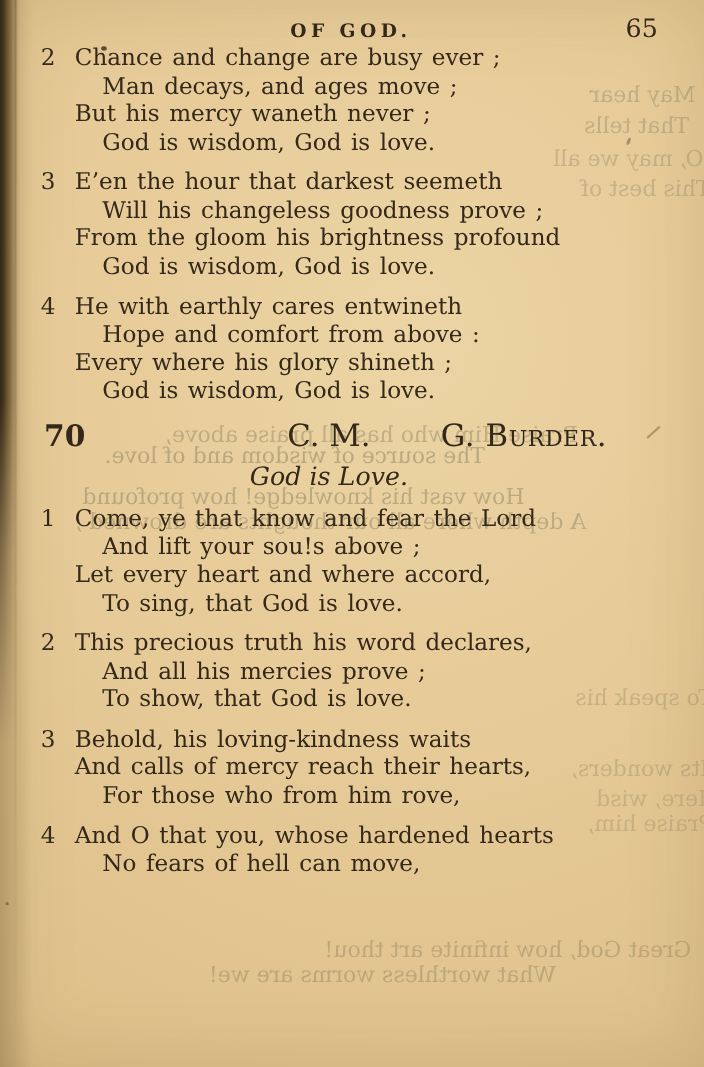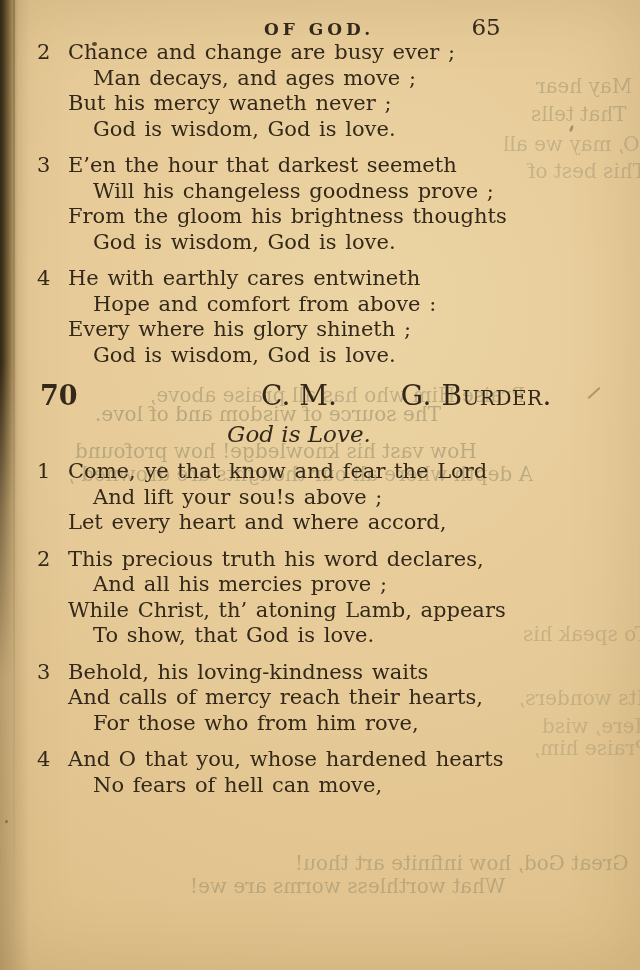--- a/index.html
+++ b/index.html
@@ -50,21 +50,21 @@
 
   
   .content { position: absolute; left: 40px; top: 14px; width: 558px; }
 
   .running-head {
     display: grid; grid-template-columns: 1fr auto 1fr; align-items: baseline;
   }
   .head-title {
     font-weight: bold; font-size: 17px; letter-spacing: 4px; white-space: nowrap;
   }
-  .page-number { text-align: center; font-size: 23px; }
+  .page-number { text-align: right; font-size: 23px; }
 
   .verse {
     position: relative;
     padding-left: 28px;
     font-size: 21px;
     line-height: 25.5px;
     margin-bottom: 11px;
     word-spacing: 2px;
   }
   .vnum { position: absolute; left: -3px; top: 0; }
@@ -130,21 +130,21 @@
           <span class="vnum">2</span>
           <div class="vline">Chance and change are busy ever ;</div>
           <div class="vline indent">Man decays, and ages move ;</div>
           <div class="vline">But his mercy waneth never ;</div>
           <div class="vline indent">God is wisdom, God is love.</div>
         </div>
         <div class="verse">
           <span class="vnum">3</span>
           <div class="vline">E’en the hour that darkest seemeth</div>
           <div class="vline indent">Will his changeless goodness prove ;</div>
-          <div class="vline">From the gloom his brightness thoughts</div>
+          <div class="vline">From the gloom his brightness profound</div>
           <div class="vline indent">God is wisdom, God is love.</div>
         </div>
         <div class="verse">
           <span class="vnum">4</span>
           <div class="vline">He with earthly cares entwineth</div>
           <div class="vline indent">Hope and comfort from above :</div>
           <div class="vline">Every where his glory shineth ;</div>
           <div class="vline indent">God is wisdom, God is love.</div>
         </div>
       </div>
@@ -156,26 +156,26 @@
     </div>
 
     <div class="hymn-title">God is Love.</div>
 
     <div id="hymn70-verses">
         <div class="verse">
           <span class="vnum">1</span>
           <div class="vline">Come, ye that know and fear the Lord</div>
           <div class="vline indent">And lift your sou!s above ;</div>
           <div class="vline">Let every heart and where accord,</div>
+          <div class="vline indent">To sing, that God is love.</div>
         </div>
         <div class="verse">
           <span class="vnum">2</span>
           <div class="vline">This precious truth his word declares,</div>
           <div class="vline indent">And all his mercies prove ;</div>
-          <div class="vline">While Christ, th’ atoning Lamb, appears</div>
           <div class="vline indent">To show, that God is love.</div>
         </div>
         <div class="verse">
           <span class="vnum">3</span>
           <div class="vline">Behold, his loving-kindness waits</div>
           <div class="vline">And calls of mercy reach their hearts,</div>
           <div class="vline indent">For those who from him rove,</div>
         </div>
         <div class="verse">
           <span class="vnum">4</span>

